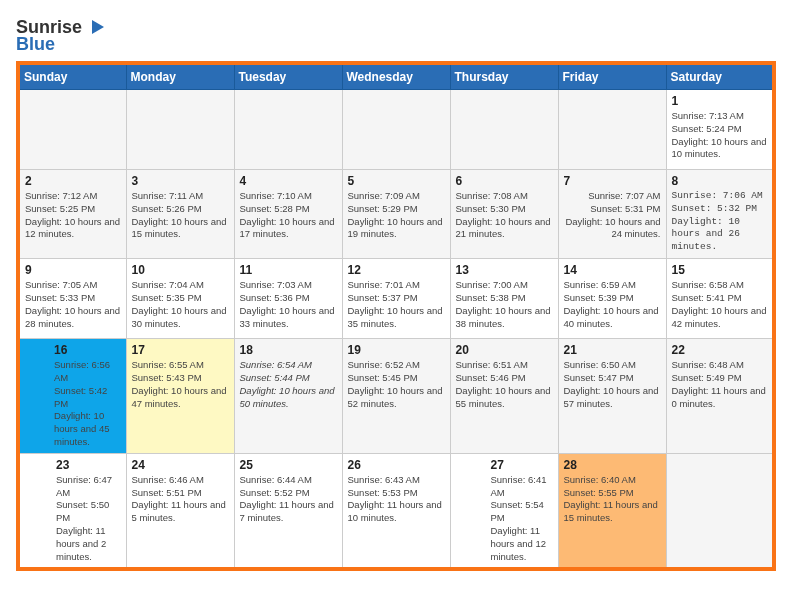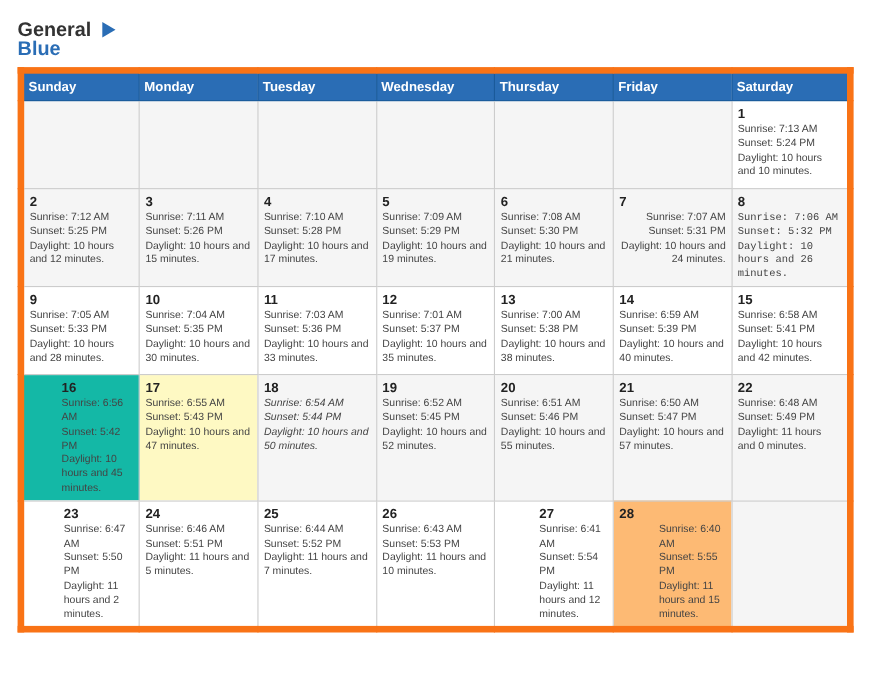--- a/index.html
+++ b/index.html
@@ -34,21 +34,21 @@
       font-weight: bold;
       color: #222;
     }
     .location-title {
       font-size: 14px;
       color: #333;
     }
     .calendar {
       width: 100%;
       border-collapse: collapse;
-      border: 6px solid #f97316;
+      border: 4px solid #f97316;
     }
     .calendar th {
       background: #2a6db5;
       color: #fff;
       font-size: 12px;
       font-weight: bold;
       padding: 5px 4px;
       text-align: left;
       border: 1px solid #1a5a9a;
     }
@@ -85,21 +85,21 @@
     .calendar thead tr th {
       background: #2a6db5;
     }
   </style>
 </head>
 <body>
 
 <div class="header-area">
   <div class="logo">
     <div class="logo-row">
-      <span style="font-size:18px;font-weight:bold;color:#333;">General</span>
+      <span style="font-size:18px;font-weight:bold;color:#333;">Sunrise</span>
       <svg width="22" height="22" viewBox="0 0 22 22">
         <polygon points="8,4 20,11 8,18" fill="#2a6db5"></polygon>
       </svg>
     </div>
     <span style="font-size:18px;font-weight:bold;color:#2a6db5;margin-top:-4px;">Blue</span>
   </div>
   <div class="title-area">
     <div class="month-title"></div>
     <div class="location-title"></div>
   </div>
@@ -214,21 +214,21 @@
 Daylight: 10 hours and 40 minutes.</div>
         </td>
         <td style="background: rgb(255, 255, 255);">
           <span class="day-number">15</span>
           <div class="day-info" style="white-space: pre-line;">Sunrise: 6:58 AM
 Sunset: 5:41 PM
 Daylight: 10 hours and 42 minutes.</div>
         </td>
       </tr>
       <tr>
-        <td style="background: #14b8a6; padding-left: 34px;">
+        <td style="background: #0ea5e9; padding-left: 34px;">
           <span class="day-number">16</span>
           <div class="day-info" style="white-space: pre-line;">Sunrise: 6:56 AM
 Sunset: 5:42 PM
 Daylight: 10 hours and 45 minutes.</div>
         </td>
         <td style="background: #fef9c3;">
           <span class="day-number">17</span>
           <div class="day-info" style="white-space: pre-line;">Sunrise: 6:55 AM
 Sunset: 5:43 PM
 Daylight: 10 hours and 47 minutes.</div>
@@ -290,20 +290,20 @@
 Daylight: 11 hours and 10 minutes.</div>
         </td>
         <td style="background: rgb(255, 255, 255); padding-left: 40px;">
           <span class="day-number">27</span>
           <div class="day-info" style="white-space: pre-line;">Sunrise: 6:41 AM
 Sunset: 5:54 PM
 Daylight: 11 hours and 12 minutes.</div>
         </td>
         <td style="background: #fdba74;">
           <span class="day-number">28</span>
-          <div class="day-info" style="white-space: pre-line; margin-left: 36px;">Sunrise: 6:40 AM
+          <div class="day-info" style="white-space: pre-line;">Sunrise: 6:40 AM
 Sunset: 5:55 PM
 Daylight: 11 hours and 15 minutes.</div>
         </td>
         <td class="empty-cell"></td>
       </tr>
     </tbody>
 </table>
 
 </body></html>

